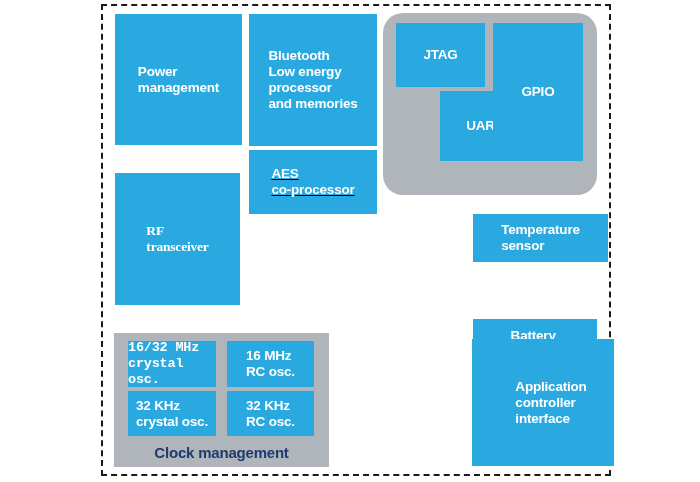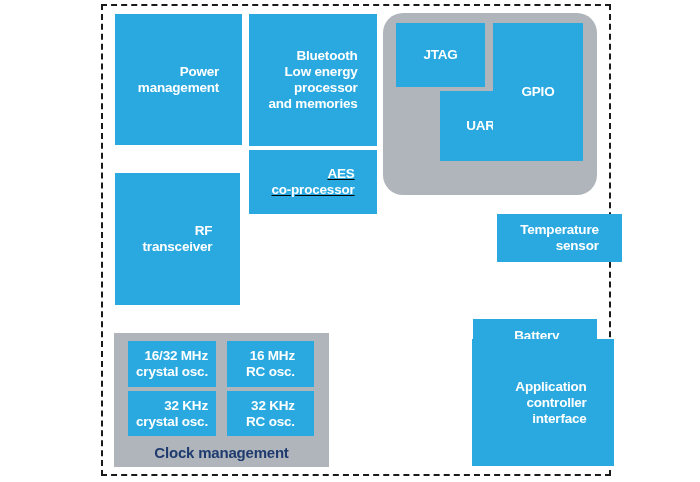--- a/index.html
+++ b/index.html
@@ -23,21 +23,21 @@
     height: 472px;
     border: 2px dashed var(--border, #1a1a1a);
     box-sizing: border-box;
   }
   .block {
     position: absolute;
     background: var(--block_blue, #29a9e0);
     display: flex;
     align-items: center;
     justify-content: center;
-    text-align: right;
+    text-align: left;
   }
   .block-label {
     color: var(--text_white, #ffffff);
     font-size: 13.5px;
     font-weight: bold;
     line-height: 16px;
     letter-spacing: -0.2px;
     white-space: pre-line;
   }
   .group {
@@ -51,33 +51,33 @@
     text-align: center;
     color: var(--label_navy, #1f3a6e);
     font-size: 15px;
     font-weight: bold;
     letter-spacing: -0.2px;
   }
   
   #power        { left: 115px; top: 14px;  width: 127px; height: 131px; }
   #bluetooth    { left: 249px; top: 14px;  width: 128px; height: 132px; }
   #aes          { left: 249px; top: 150px; width: 128px; height: 64px; text-decoration: underline; }
-  #rf           { left: 115px; top: 173px; width: 125px; height: 132px; }
-  #temperature  { left: 473px; top: 214px; width: 125px; height: 48px; margin-left: 24px; }
+  #rf           { left: 115px; top: 173px; width: 125px; height: 132px; font-family: Liberation Serif, serif; }
+  #temperature  { left: 473px; top: 214px; width: 135px; height: 48px; }
   #battery      { left: 473px; top: 271px; width: 124px; height: 50px; margin-top: 48px; }
   #appctrl      { left: 472px; top: 339px; width: 126px; height: 127px; padding-left: 16px; }
 
   #test-group   { left: 383px; top: 13px;  width: 214px; height: 182px; border-radius: 20px; }
   #jtag         { left: 13px;  top: 10px;  width: 89px;  height: 64px; }
   #uart         { left: 13px;  top: 78px;  width: 89px;  height: 70px; margin-left: 44px; }
   #gpio         { left: 110px; top: 10px;  width: 90px;  height: 138px; }
   #test-label   { bottom: 8px; }
 
   #clock-group  { left: 114px; top: 333px; width: 215px; height: 134px; }
-  #osc1         { left: 14px;  top: 8px;   width: 88px;  height: 46px; }
+  #osc1         { left: 14px;  top: 8px;   width: 88px;  height: 46px; font-family: Liberation Mono, monospace; }
   #osc2         { left: 113px; top: 8px;   width: 87px;  height: 46px; }
   #osc3         { left: 14px;  top: 58px;  width: 88px;  height: 45px; }
   #osc4         { left: 113px; top: 58px;  width: 87px;  height: 45px; }
   #clock-label  { bottom: 6px; }
 </style>
 </head>
 <body>
 
 <div id="canvas">
 

